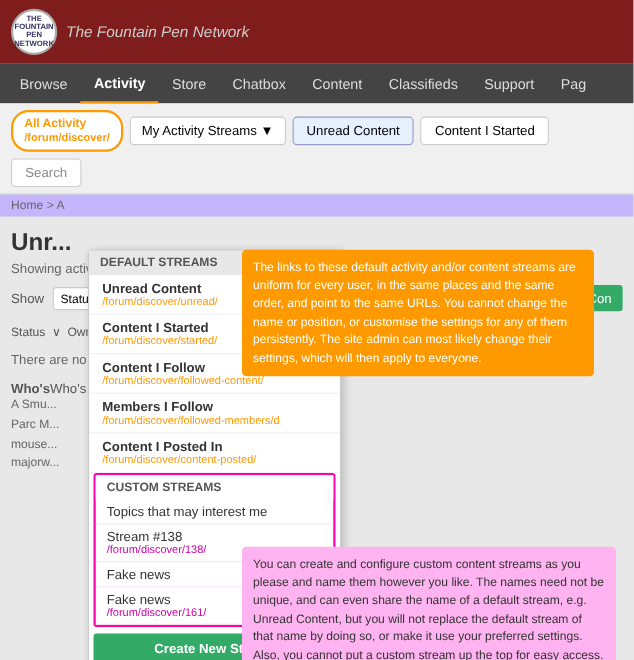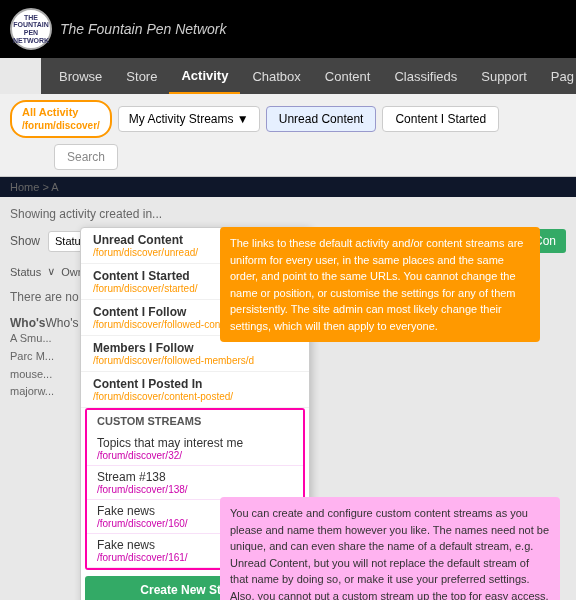--- a/index.html
+++ b/index.html
@@ -1,20 +1,20 @@
 <!DOCTYPE html>
 <html><head>
   <meta charset="utf-8">
   <style>
     * { box-sizing: border-box; margin: 0; padding: 0; }
     body { font-family: Arial, sans-serif; font-size: 13px; background: #e8e8e8; width: 576px; min-height: 600px; overflow: hidden; }
 
     
     .site-header {
-      background: #000000;
+      background: #7f1d1d;
       display: flex;
       align-items: center;
       padding: 6px 10px;
       height: 58px;
     }
     .site-logo {
       display: flex;
       align-items: center;
       gap: 8px;
     }
@@ -32,21 +32,20 @@
       font-size: 14px;
     }
 
     
     .nav-bar {
       background: #444;
       display: flex;
       align-items: stretch;
       height: 36px;
       padding: 0 6px;
-      margin-left: 41px;
     }
     .nav-item {
       color: #ddd;
       padding: 0 12px;
       display: flex;
       align-items: center;
       font-size: 13px;
       cursor: pointer;
       white-space: nowrap;
     }
@@ -102,29 +101,28 @@
       border-color: #99c;
     }
     .search-btn {
       background: #fff;
       border: 1px solid #ccc;
       border-radius: 4px;
       padding: 5px 12px;
       font-size: 12px;
       cursor: pointer;
       color: #888;
-      margin-left: 44px;
     }
 
     
     .breadcrumb {
       padding: 4px 10px;
       font-size: 11px;
       color: #666;
-      background: #0f172a;
+      background: #c4b5fd;
     }
 
     
     .main-area {
       position: relative;
       padding: 10px;
       background: #e8e8e8;
     }
 
     
@@ -303,22 +301,22 @@
   <div class="site-logo">
     <div class="logo-circle">
       <span style="font-size:7px;line-height:1.1;text-align:center;color:#336;">THE<br>FOUNTAIN<br>PEN<br>NETWORK</span>
     </div>
     <span class="site-title">The Fountain Pen Network</span>
   </div>
 </div>
 
 <div class="nav-bar">
   <div class="nav-item">Browse</div>
+  <div class="nav-item active">Activity</div>
   <div class="nav-item">Store</div>
-  <div class="nav-item active">Activity</div>
   <div class="nav-item">Chatbox</div>
   <div class="nav-item">Content</div>
   <div class="nav-item">Classifieds</div>
   <div class="nav-item">Support</div>
   <div class="nav-item">Pag</div>
 </div>
 
 <div class="sub-nav">
   <button class="all-activity-btn">
     <span>All Activity</span><br>
@@ -330,20 +328,21 @@
   <button class="tab-btn active">Unread Content</button>
   <button class="tab-btn">Content I Started</button>
   <button class="search-btn">Search</button>
 </div>
 
 <div class="breadcrumb">Home &gt; A</div>
 
 <div class="main-area" style="position:relative; min-height:500px;">
 
   <div>
+    <div class="page-heading">Unr...</div>
     <div class="showing-text">Showing activity created in...</div>
 
     <div class="filter-row">
       <span class="show-label">Show</span>
       <button class="filter-select">
         <span>Status</span> ∨
       </button>
       <button class="filter-select">
         <span>Ownership</span> ∨
       </button>
@@ -376,20 +375,21 @@
     <div class="whos-online">
       <strong>Who's</strong>Who's online
       <div class="whos-online-text">
         A Smu...<br>Parc M...<br>mouse...<br>majorw...
       </div>
     </div>
   </div>
 
   <div class="dropdown-overlay" style="top: 30px; left: 80px;">
     
+    <div class="dropdown-section-label">DEFAULT STREAMS</div>
 
     <div class="dropdown-item">
       <div class="item-name">Unread Content</div>
       <div class="item-url">/forum/discover/unread/</div>
     </div>
     <div class="dropdown-item">
       <div class="item-name">Content I Started</div>
       <div class="item-url">/forum/discover/started/</div>
     </div>
     <div class="dropdown-item">
@@ -403,29 +403,27 @@
     <div class="dropdown-item">
       <div class="item-name">Content I Posted In</div>
       <div class="item-url">/forum/discover/content-posted/</div>
     </div>
 
     
     <div class="custom-section">
       <div class="dropdown-section-label custom-section-label">CUSTOM STREAMS</div>
       <div class="custom-item">
         <div class="item-name">Topics that may interest me</div>
-        <div class="item-url">/forum/discover/32/</div>
       </div>
       <div class="custom-item">
         <div class="item-name">Stream #138</div>
         <div class="item-url">/forum/discover/138/</div>
       </div>
       <div class="custom-item">
         <div class="item-name">Fake news</div>
-        <div class="item-url">/forum/discover/160/</div>
       </div>
       <div class="custom-item">
         <div class="item-name">Fake news</div>
         <div class="item-url">/forum/discover/161/</div>
       </div>
     </div>
 
     <button class="create-stream-btn">Create New Stream</button>
   </div>
 

